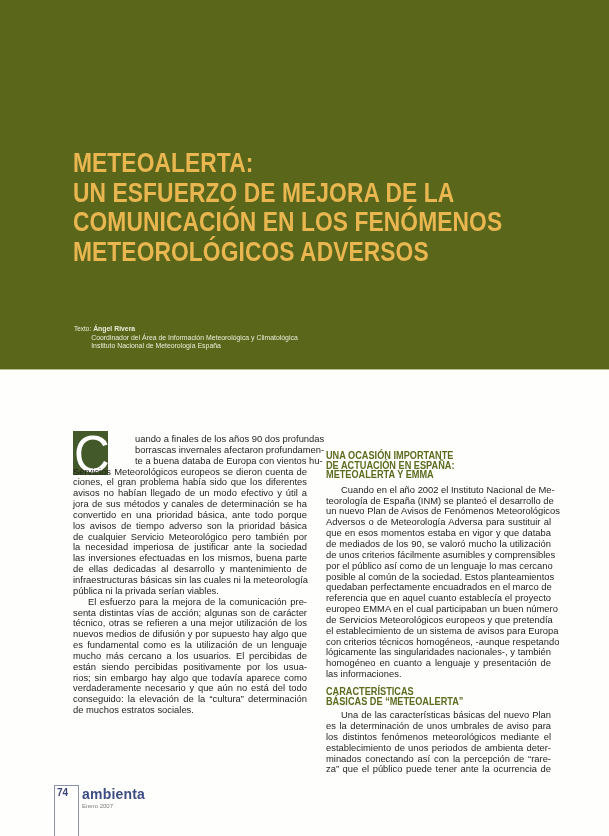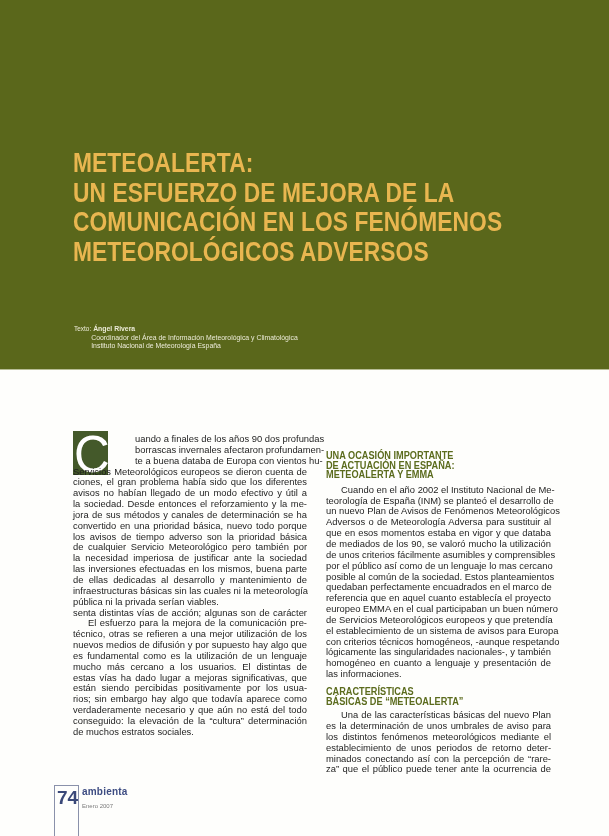--- a/index.html
+++ b/index.html
@@ -61,25 +61,25 @@
       margin-bottom: 5px;
     }
     .heading2 { margin-top: 7px; margin-bottom: 4px; }
 
     .footer-box {
       position: absolute; left: 54px; top: 785px; width: 23px; height: 60px;
       border: 1px solid #8a91aa; border-bottom: none;
     }
     .page-num {
       position: absolute; left: 57px; top: 787px;
-      font-weight: bold; font-size: 19px; color: #3a4878;
+      font-weight: bold; font-size: 10px; color: #3a4878;
     }
     .mag-name {
       position: absolute; left: 82px; top: 786px;
-      font-weight: bold; font-size: 10px; color: #3d4c82; letter-spacing: 0.2px;
+      font-weight: bold; font-size: 14px; color: #3d4c82; letter-spacing: 0.2px;
     }
     .mag-date {
       position: absolute; left: 82px; top: 803px;
       font-size: 6px; color: #7a7a7a;
     }
   </style>
 </head>
 <body>
 
 <div class="header"></div>
@@ -103,37 +103,35 @@
 
 <div class="dropcap"><span>C</span></div>
 
 <div class="col col-left" style="top:434px;">
   <span class="ln dc">uando a finales de los años 90 dos profundas</span>
   <span class="ln dc">borrascas invernales afectaron profundamen-</span>
   <span class="ln dc">te a buena databa de Europa con vientos hu-</span>
   <span class="ln">Servicios Meteorológicos europeos se dieron cuenta de</span>
   <span class="ln">ciones, el gran problema había sido que los diferentes</span>
   <span class="ln">avisos no habían llegado de un modo efectivo y útil a</span>
-  <span class="ln">la sociedad. Desde entonces el reforzamiento y la me-</span>
   <span class="ln">jora de sus métodos y canales de determinación se ha</span>
-  <span class="ln">convertido en una prioridad básica, nuevo todo  porque</span>
+  <span class="ln">convertido en una prioridad básica, ante todo  porque</span>
   <span class="ln">los avisos de tiempo adverso son la prioridad básica</span>
   <span class="ln">de cualquier Servicio Meteorológico pero también por</span>
   <span class="ln">la necesidad imperiosa de justificar ante la sociedad</span>
   <span class="ln">las inversiones efectuadas en los mismos, buena parte</span>
   <span class="ln">de ellas dedicadas al desarrollo y mantenimiento de</span>
   <span class="ln">infraestructuras básicas sin las cuales ni la meteorología</span>
   <span class="ln last">pública ni la privada serían viables.</span>
+  <span class="ln indent">El esfuerzo para la mejora de la comunicación pre-</span>
   <span class="ln">senta distintas vías de acción; algunas son de carácter</span>
-  <span class="ln indent">El esfuerzo para la mejora de la comunicación pre-</span>
   <span class="ln">técnico, otras se refieren a una mejor utilización de los</span>
   <span class="ln">nuevos medios de difusión y por supuesto hay algo que</span>
   <span class="ln">es fundamental como es la utilización de un lenguaje</span>
-  <span class="ln">mucho más cercano a los usuarios. El distintas de</span>
-  <span class="ln">estas vías ha dado lugar a mejoras significativas, que</span>
+  <span class="ln">mucho más cercano a los usuarios. El percibidas de</span>
   <span class="ln">están siendo percibidas positivamente por los usua-</span>
   <span class="ln">rios; sin embargo hay algo que todavía aparece como</span>
   <span class="ln">verdaderamente necesario y que aún no está del todo</span>
   <span class="ln">conseguido: la elevación  de la “cultura” determinación</span>
   <span class="ln last">de muchos estratos sociales.</span>
 </div>
 
 <div class="col col-right">
   <div class="heading">
     <div>UNA OCASIÓN IMPORTANTE</div>
@@ -159,21 +157,21 @@
   <span class="ln">homogéneo en cuanto a lenguaje y presentación de</span>
   <span class="ln last">las informaciones.</span>
 
   <div class="heading heading2">
     <div>CARACTERÍSTICAS</div>
     <div>BÁSICAS DE “METEOALERTA”</div>
   </div>
   <span class="ln indent">Una de las características básicas del nuevo Plan</span>
   <span class="ln">es la determinación de unos umbrales de aviso para</span>
   <span class="ln">los distintos fenómenos meteorológicos mediante el</span>
-  <span class="ln">establecimiento de unos periodos de retorno deter-</span>
+  <span class="ln">establecimiento de unos periodos de ambienta deter-</span>
   <span class="ln">minados conectando así con la percepción de “rare-</span>
   <span class="ln">za” que el público puede tener ante la ocurrencia de</span>
 </div>
 
 <div class="footer-box"></div>
 <div class="page-num">74</div>
 <div class="mag-name">ambienta</div>
 <div class="mag-date">Enero 2007</div>
 
 </body></html>

